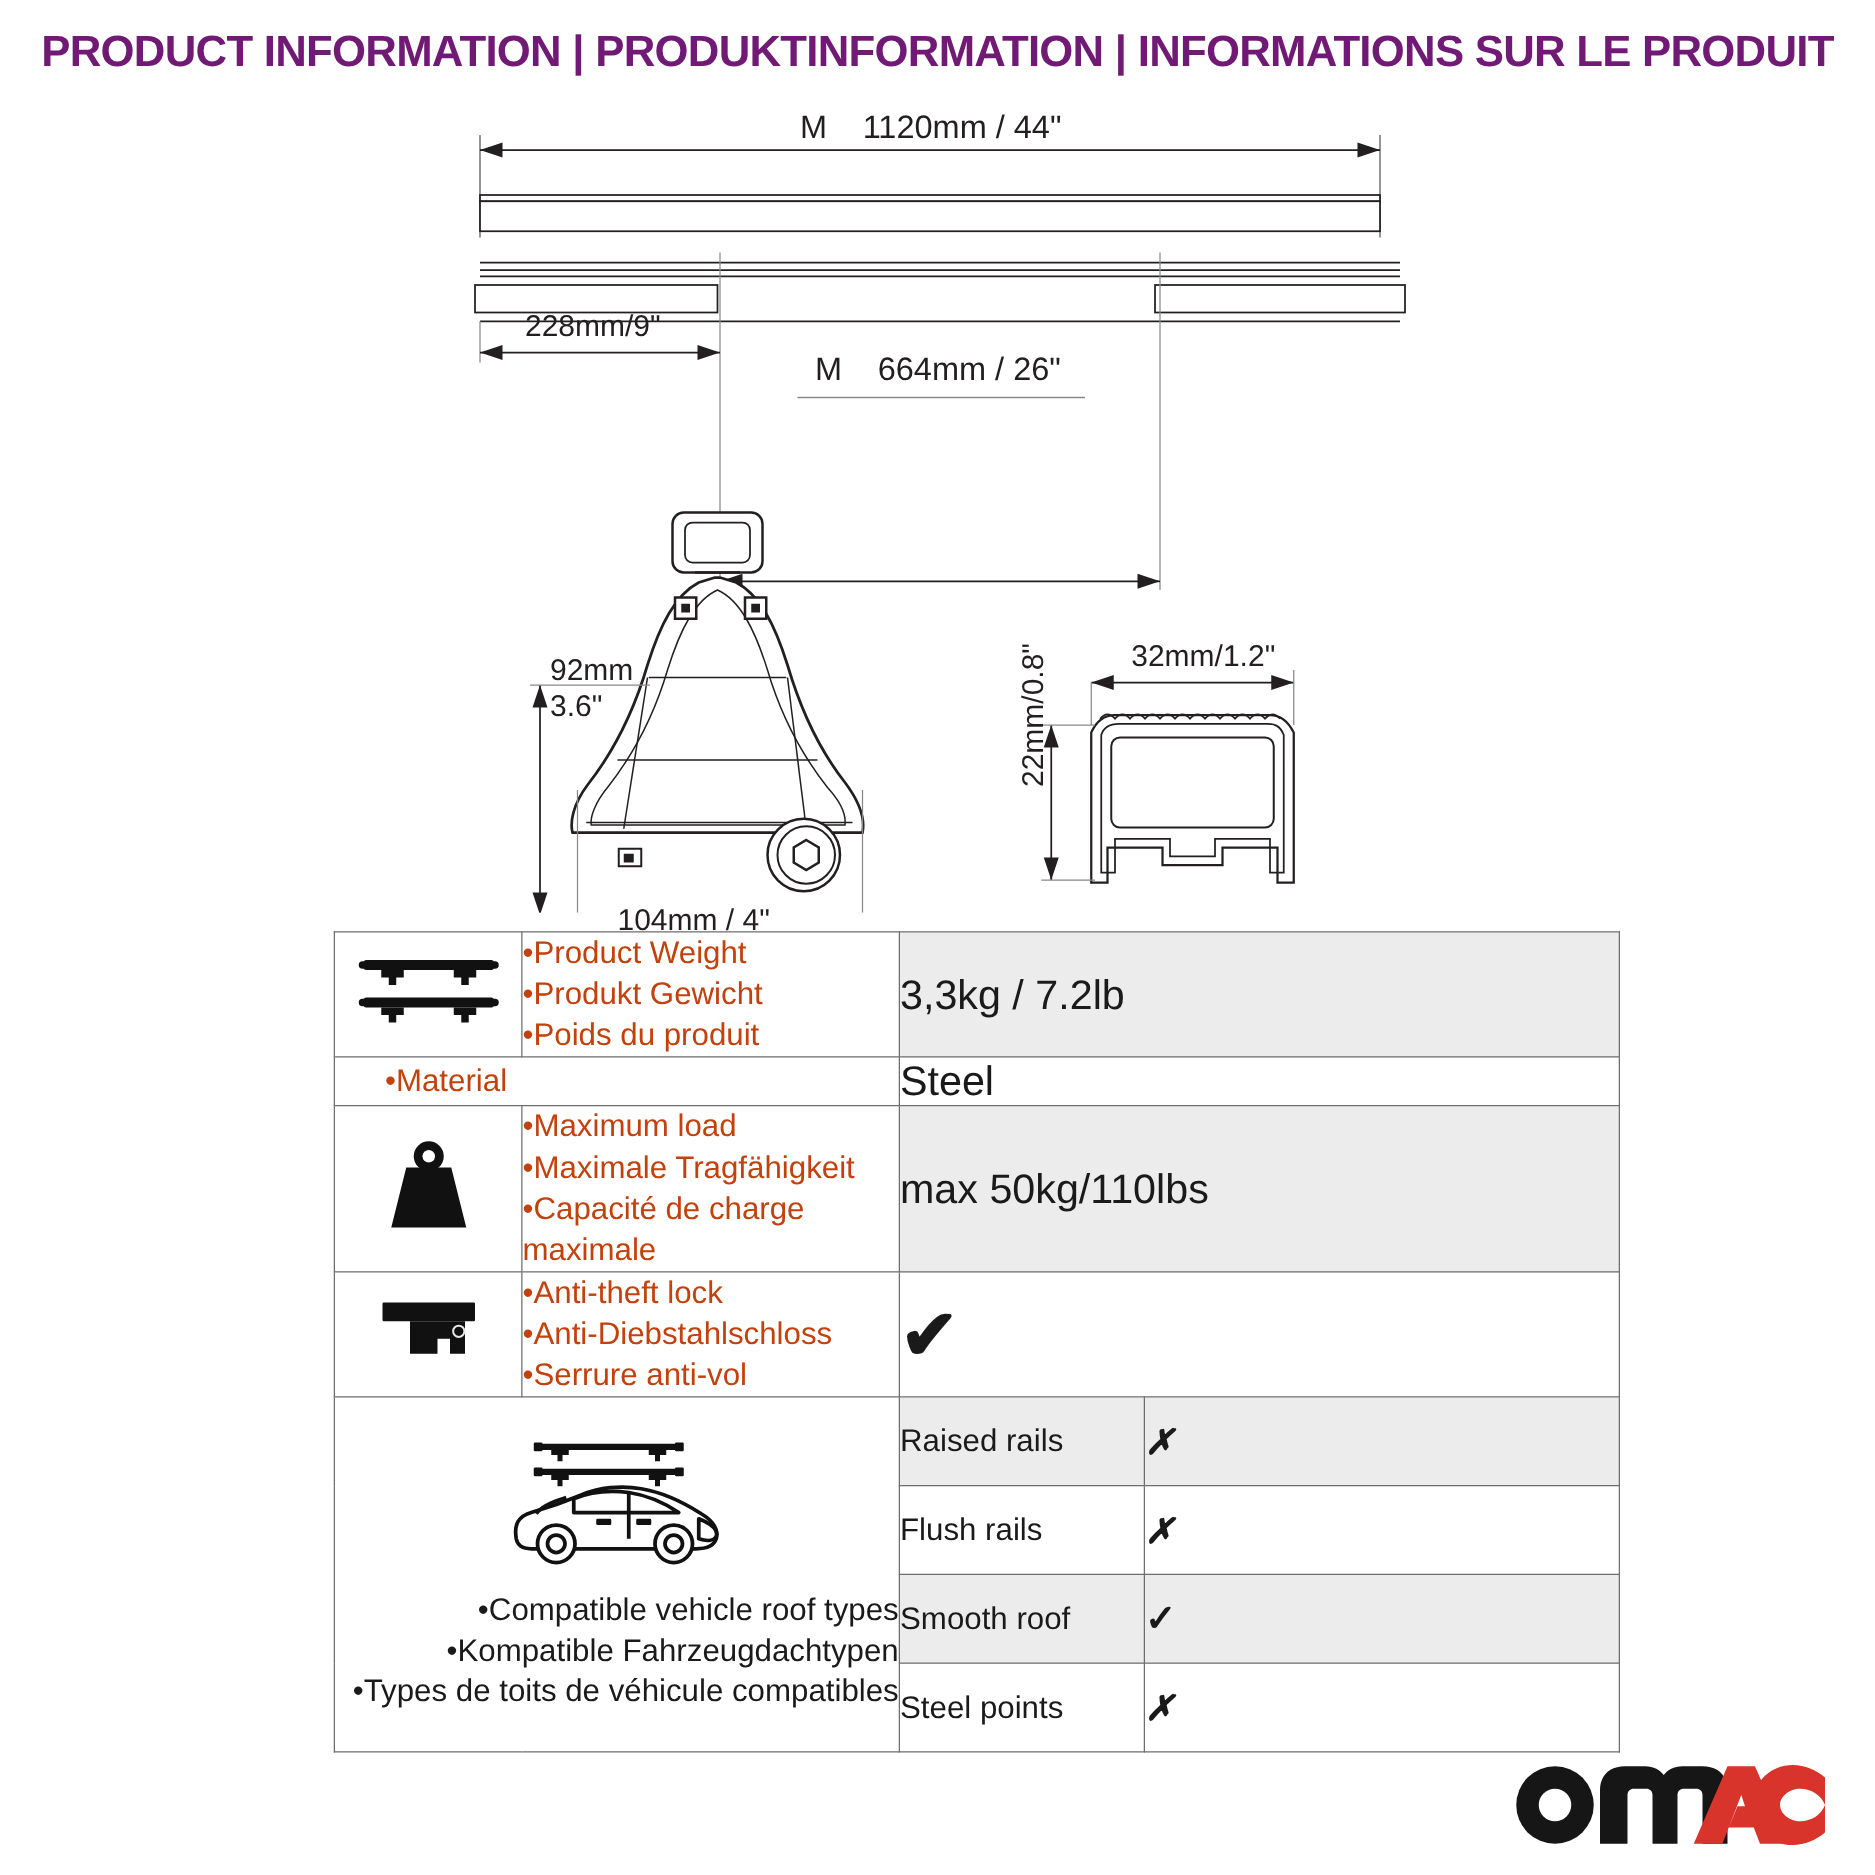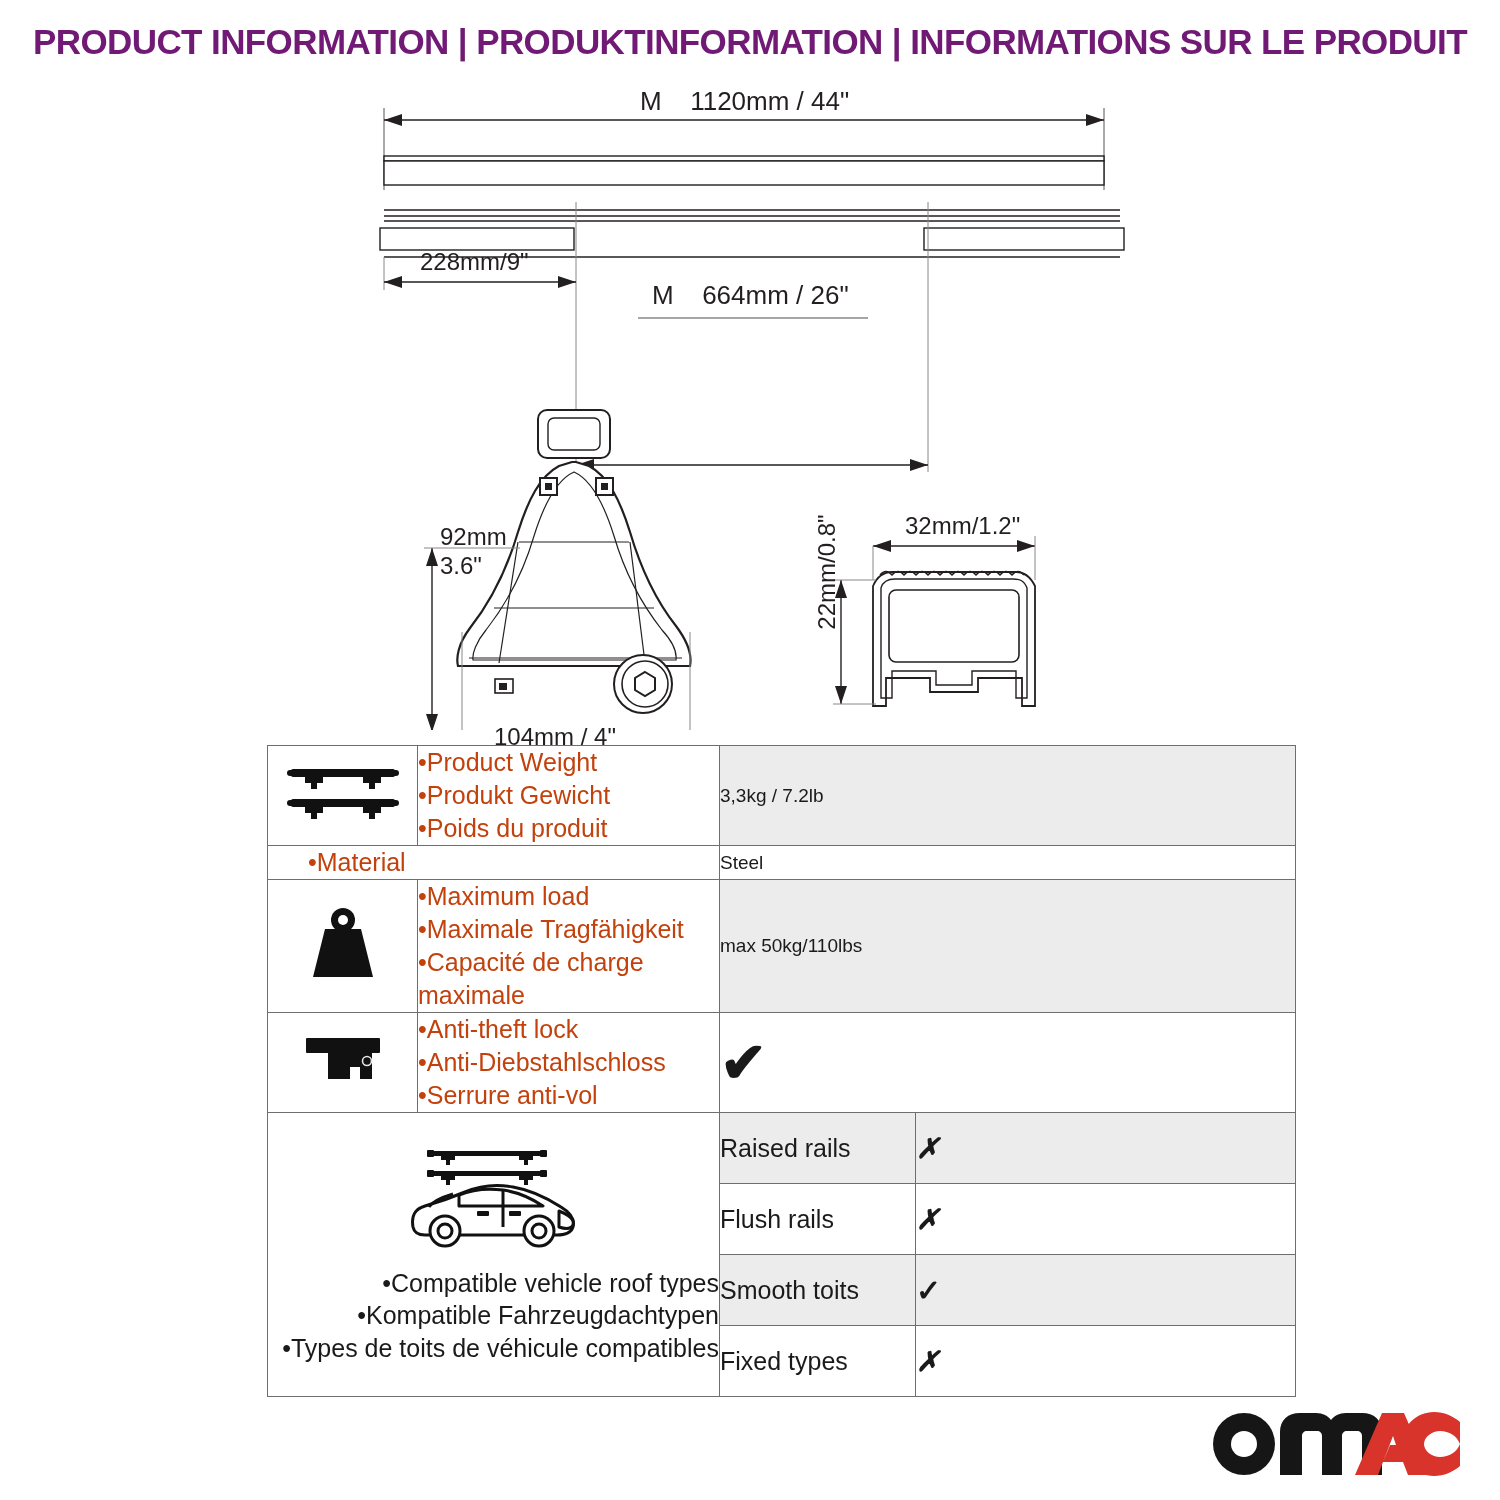--- a/index.html
+++ b/index.html
@@ -62,21 +62,21 @@
   }
   .shaded { background: #ececec; }
   .cell-label {
     padding: 10px 6px 10px 14px;
     font-size: 25px;
     line-height: 1.32;
     color: #c2410c;
   }
   .cell-value {
     padding: 10px 0 10px 22px;
-    font-size: 19px;
+    font-size: 33px;
     color: #1a1a1a;
   }
   .icon-cell {
     width: 150px;
     text-align: center;
     vertical-align: middle;
   }
   .rooftype-name {
     padding: 10px 10px 10px 16px;
     font-size: 25px;
@@ -373,25 +373,25 @@
         </div>
       </td>
       <td class="rooftype-name shaded" style="height:70px;margin-left:12px;">Raised rails</td>
       <td class="rooftype-mark shaded mark-cross">✗</td>
     </tr>
     <tr>
       <td class="rooftype-name" style="height:70px;">Flush rails</td>
       <td class="rooftype-mark mark-cross">✗</td>
     </tr>
     <tr>
-      <td class="rooftype-name shaded" style="height:70px;">Smooth toits</td>
+      <td class="rooftype-name shaded" style="height:70px;">Smooth roof</td>
       <td class="rooftype-mark shaded mark-check">✓</td>
     </tr>
     <tr>
-      <td class="rooftype-name" style="height:70px;">Fixed types</td>
+      <td class="rooftype-name" style="height:70px;">Steel points</td>
       <td class="rooftype-mark mark-cross">✗</td>
     </tr>
 
   </tbody>
 </table>
 
 <div class="logo">
   <svg width="250" height="68" viewBox="0 0 250 68">
 
     <circle cx="34" cy="34" r="31" fill="#161616"></circle>

